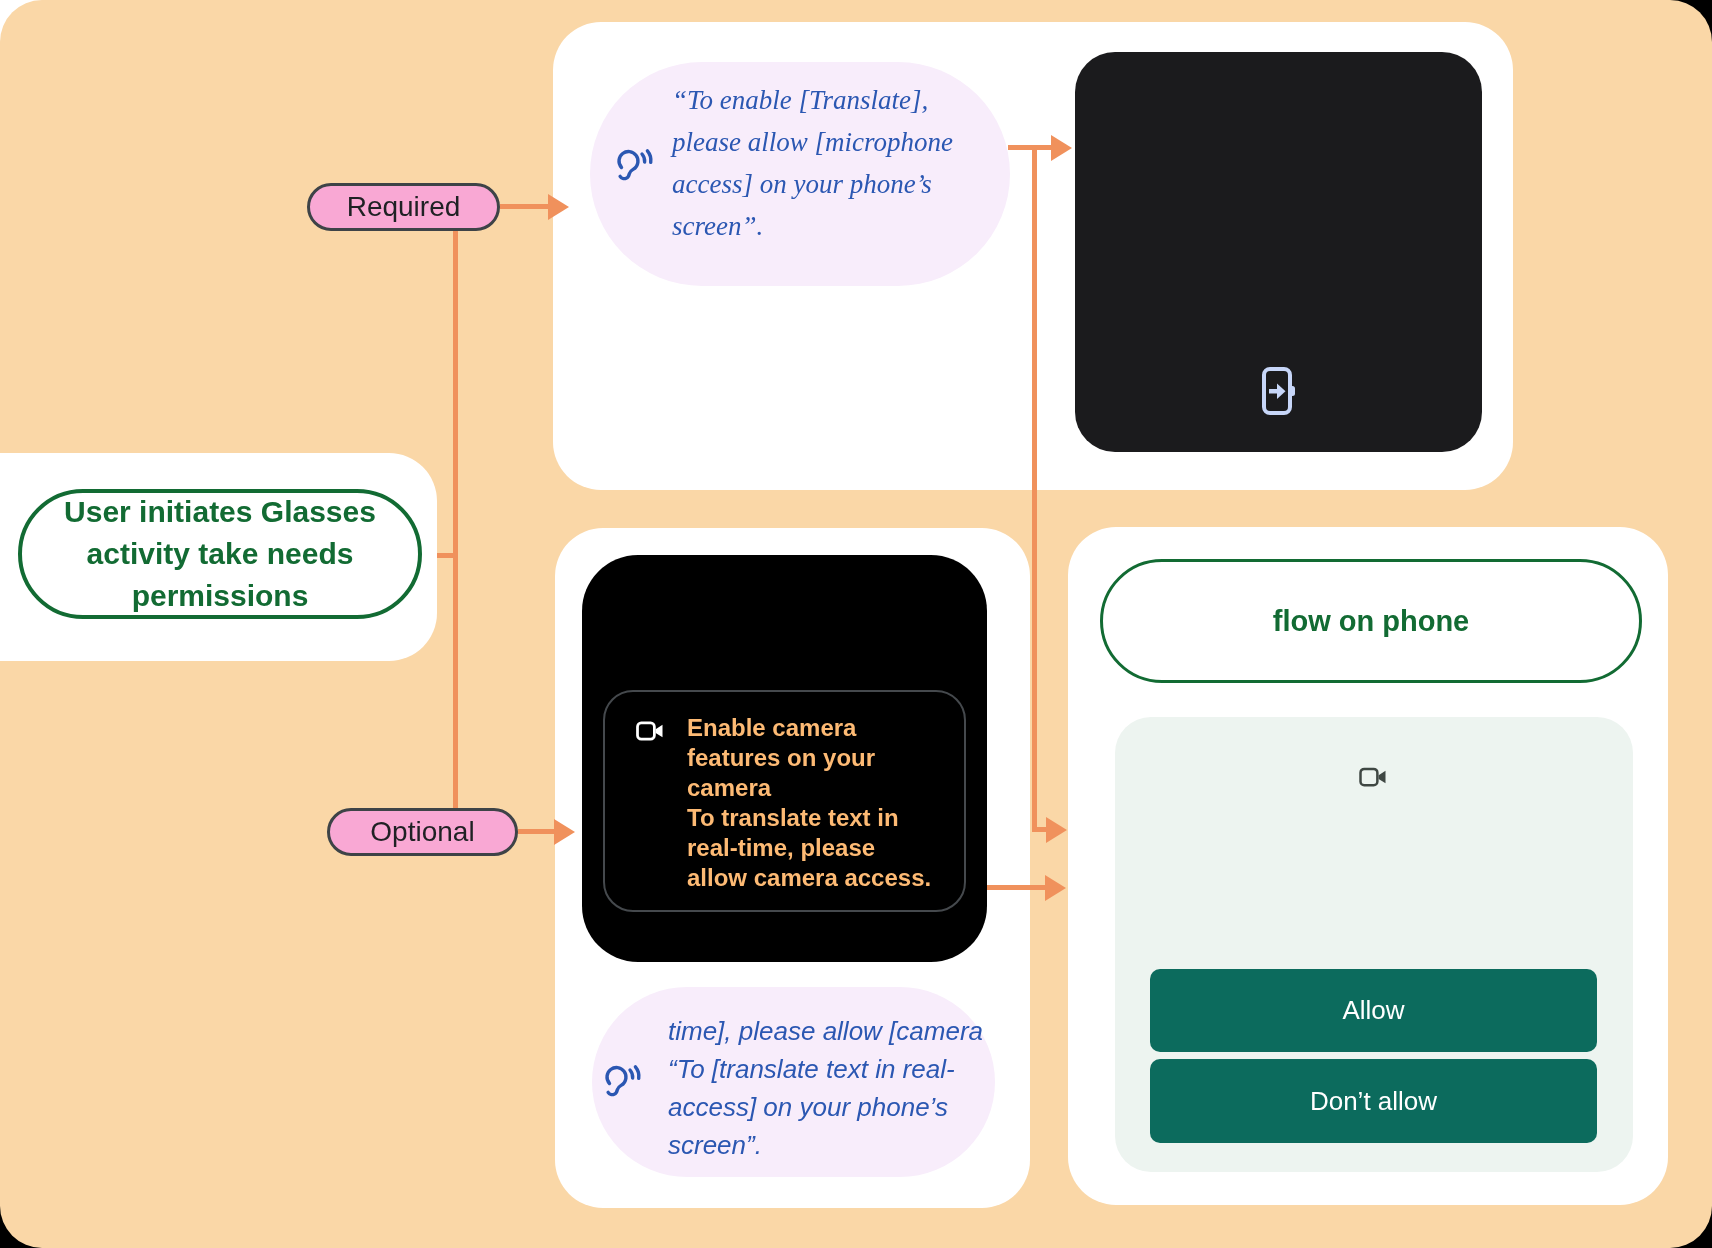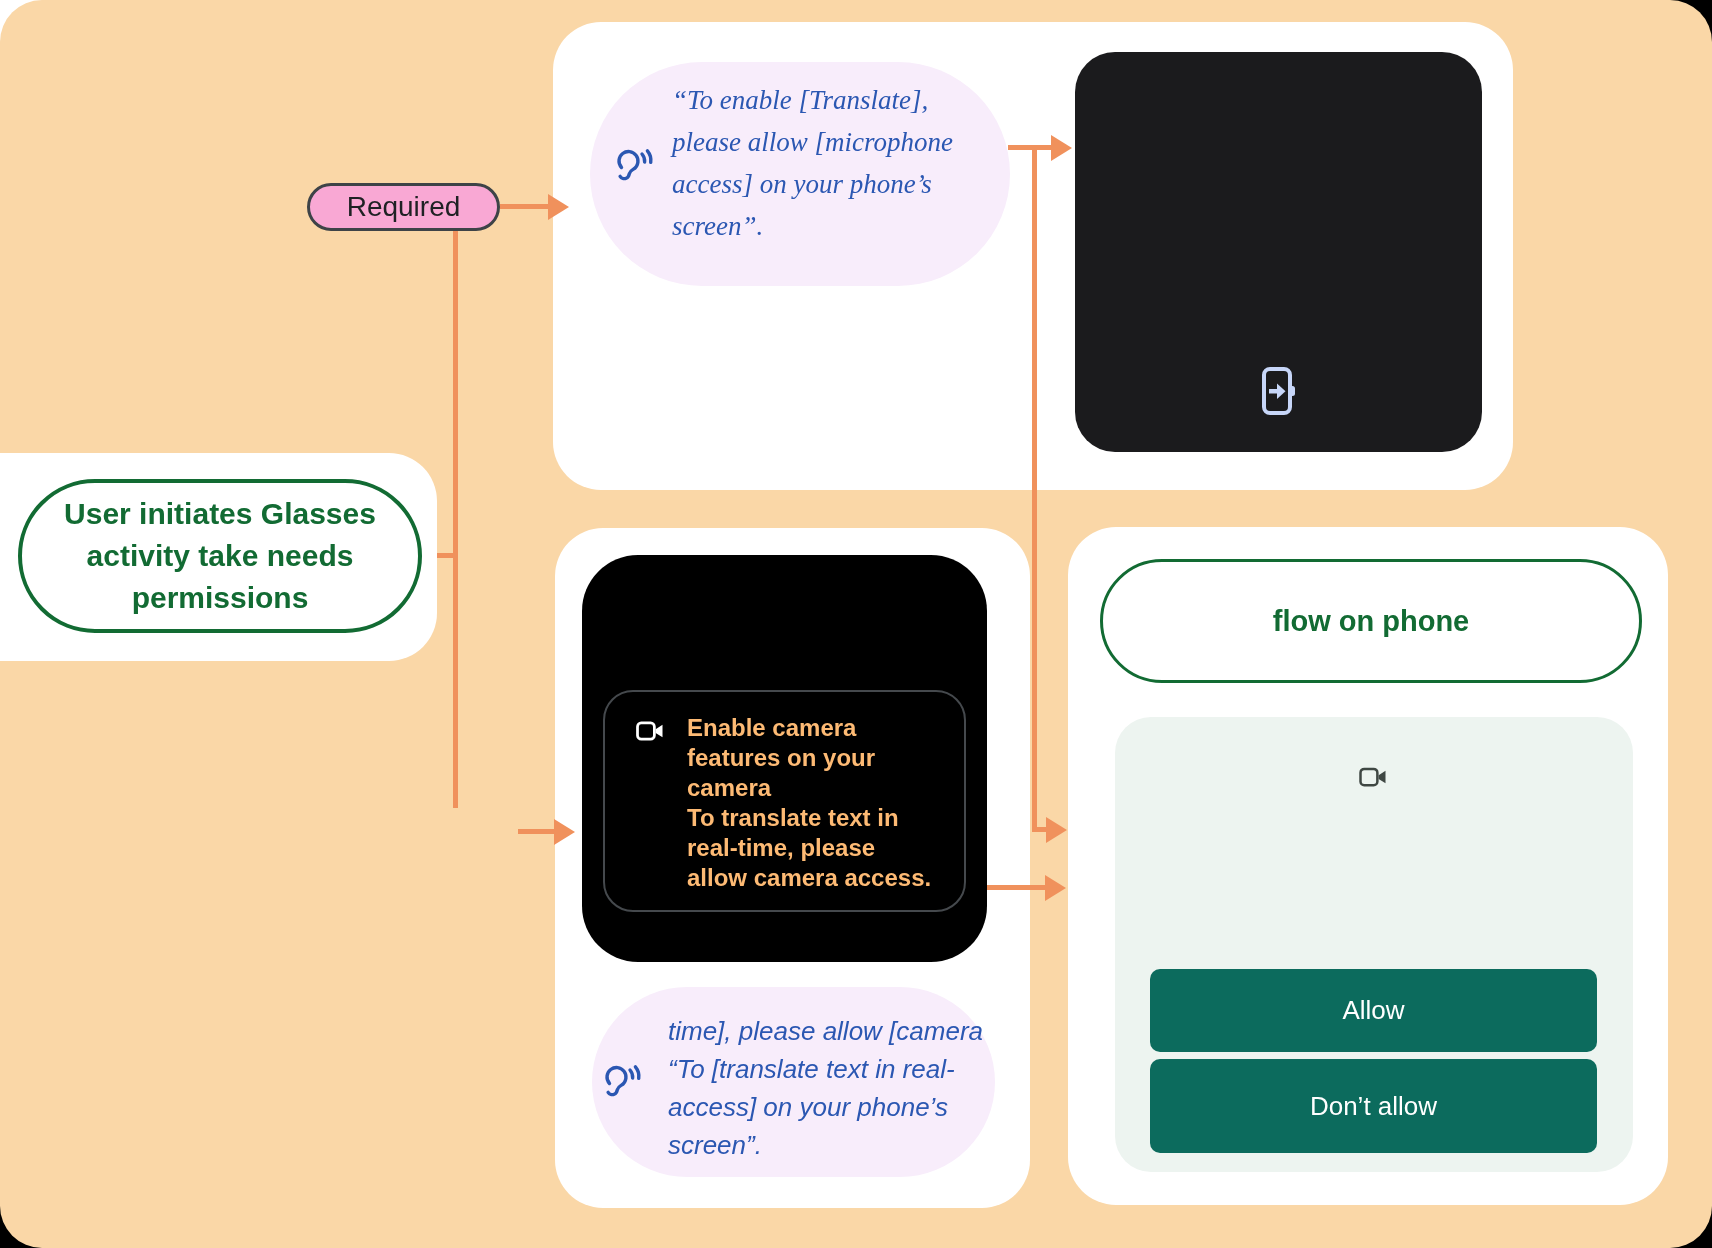--- a/index.html
+++ b/index.html
@@ -29,21 +29,21 @@
   .screen-middle{left:582px;top:555px;width:405px;height:407px;border-radius:56px;background:#000;}
   .toast{position:absolute;left:603px;top:690px;width:363px;height:222px;border-radius:30px;
          border:2px solid #45494D;box-sizing:border-box;z-index:4;}
   .toast-text{position:absolute;left:687px;top:713px;color:#fdba74;font-size:24px;line-height:30px;
               font-weight:bold;white-space:nowrap;z-index:5;}
 
   
   .pill-green{position:absolute;border:4px solid #126B33;background:#fff;box-sizing:border-box;
               display:flex;flex-direction:column;justify-content:center;align-items:center;
               color:#126B33;font-weight:bold;text-align:center;z-index:4;}
-  .pill-start{left:18px;top:479px;width:404px;height:154px;border-radius:80px;
+  .pill-start{left:18px;top:489px;width:404px;height:130px;border-radius:80px;
               font-size:30px;line-height:42px;}
   .pill-continue{left:1100px;top:559px;width:542px;height:124px;border-radius:64px;
               font-size:29px;line-height:41px;border-width:3.5px;}
   .pill-line{white-space:nowrap;}
 
   
   .pill-gray{position:absolute;background:#f9a8d4;border:3px solid #3E4347;border-radius:26px;
              box-sizing:border-box;display:flex;align-items:center;justify-content:center;
              color:#1F2124;font-size:28px;z-index:6;}
   .pill-required{left:307px;top:183px;width:193px;height:48px;}
@@ -57,21 +57,21 @@
   
   .dialog{position:absolute;left:1115px;top:717px;width:518px;height:455px;border-radius:36px;
           background:#EDF4F0;z-index:3;}
   .dialog-question{position:absolute;left:1140px;top:831px;width:468px;text-align:center;
           color:#444A46;font-size:32px;line-height:45px;z-index:4;}
   .dialog-question b{font-weight:bold;}
   .btn{position:absolute;left:1150px;width:447px;background:#0C6B5D;border-radius:10px;border:none;
        color:#fff;font-size:26px;display:flex;align-items:center;justify-content:center;
        font-family:"Liberation Sans",sans-serif;z-index:4;cursor:pointer;}
   .btn-allow{top:969px;height:83px;}
-  .btn-dont{top:1059px;height:94px;}
+  .btn-dont{top:1059px;height:84px;}
 
   .icon{position:absolute;z-index:5;}
 </style>
 </head>
 <body>
 
 <div class="stage">
   <div class="corner-tl"></div>
   <div class="peach"></div>
 
@@ -81,20 +81,23 @@
   <div class="card right-card"></div>
 
   <div class="pill-green pill-start">
     <div class="pill-line">User initiates Glasses</div>
     <div class="pill-line">activity take needs</div>
     <div class="pill-line">permissions</div>
   </div>
 
   <div class="pill-gray pill-required">
     <span>Required</span>
+  </div>
+  <div class="pill-gray pill-optional">
+    <span>Optional</span>
   </div>
 
   <div class="conn" style="left:453px;top:231px;width:5px;height:577px;"></div>
   <div class="conn" style="left:437px;top:553px;width:19px;height:5px;"></div>
   <div class="conn" style="left:500px;top:204px;width:50px;height:5px;"></div>
   <div class="head" style="left:548px;top:194px;"></div>
   <div class="conn" style="left:518px;top:829px;width:38px;height:5px;"></div>
   <div class="head" style="left:554px;top:819px;"></div>
   <div class="conn" style="left:1008px;top:145px;width:44px;height:5px;"></div>
   <div class="head" style="left:1051px;top:135px;"></div>

